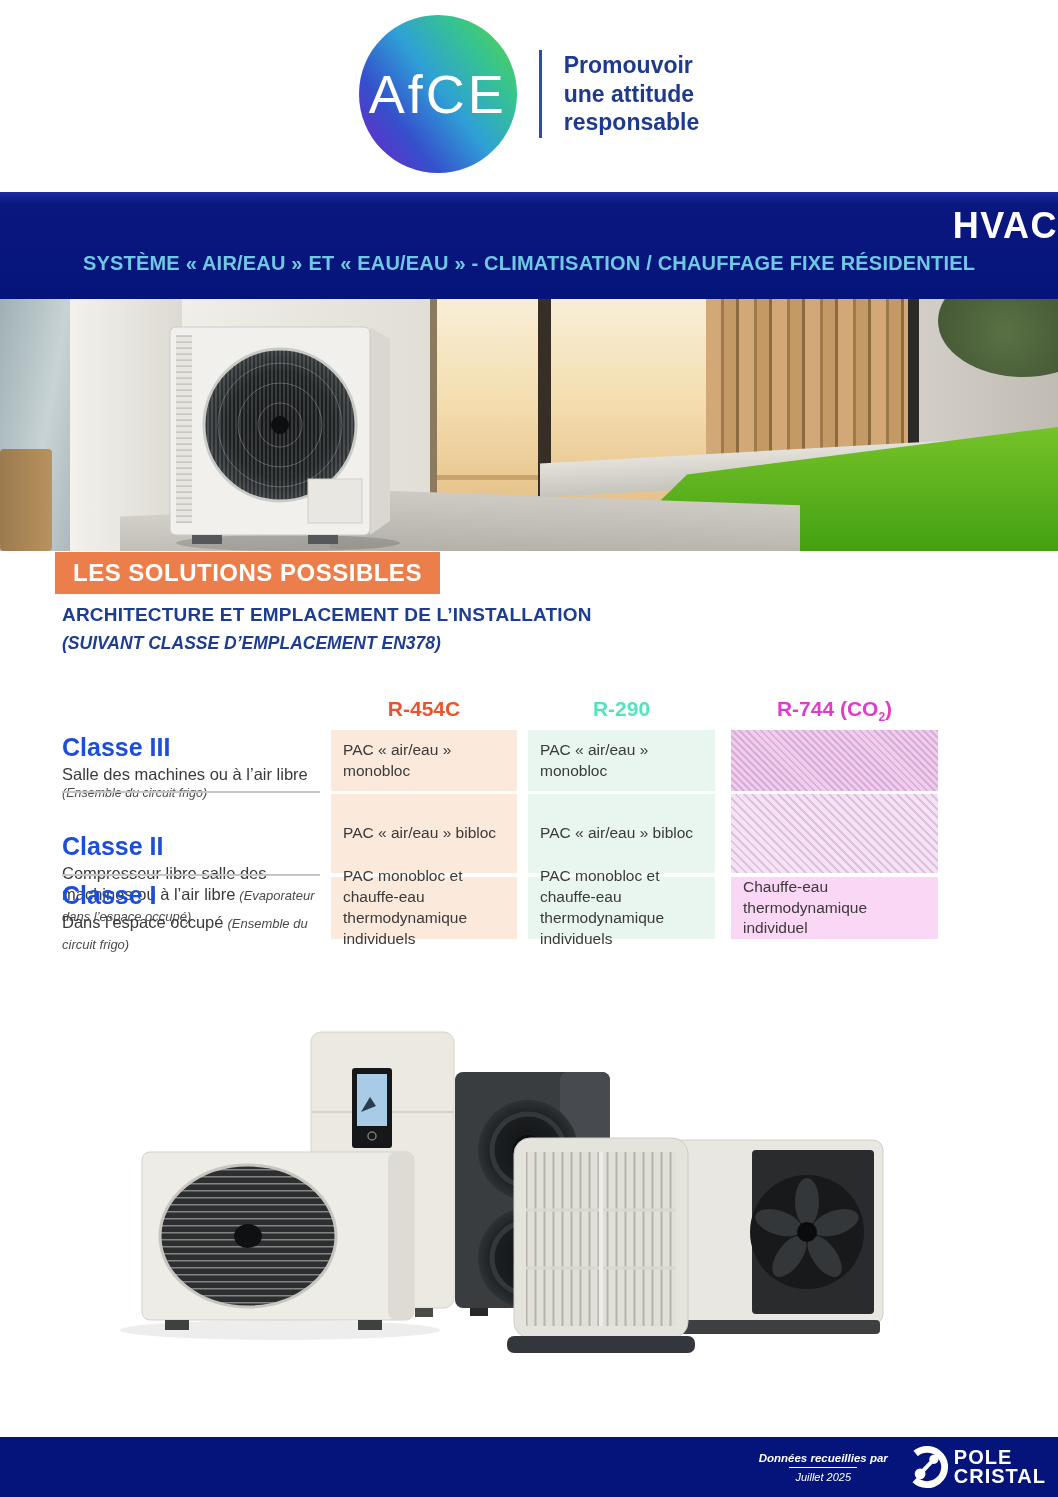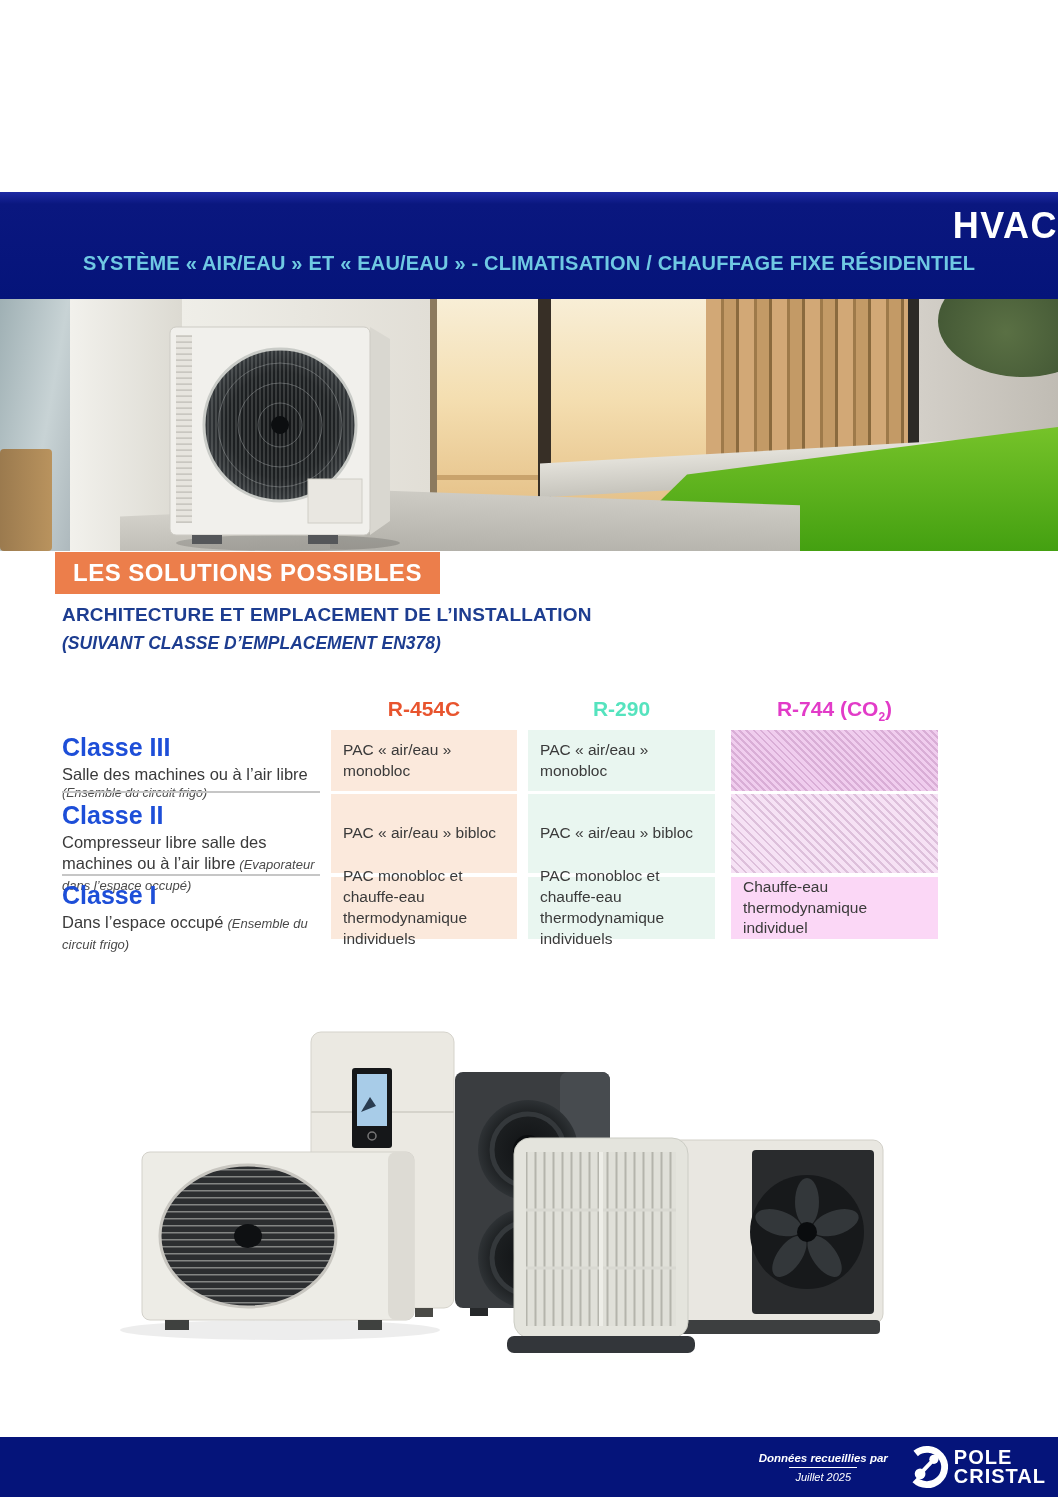--- a/index.html
+++ b/index.html
@@ -83,21 +83,21 @@
   .mint  { background:#e9f6f0; }
   .pink  { background:#fbd7f6; }
   .hatch-dense { background:repeating-linear-gradient(45deg,#f0cdee 0 3px,#d9aed6 3px 5px); }
   .hatch-light { background:repeating-linear-gradient(45deg,#f6e2f5 0 4px,#ddc0db 4px 6px); }
 
   .tlabel { position:absolute; left:62px; width:262px; }
   .tlabel .cls { color:#1d4ed8; font-size:25px; font-weight:800; }
   .tlabel .desc { color:#3a3a3a; font-size:16.5px; margin-top:2px; line-height:1.28; }
   .tlabel .note-block { color:#4a4a4a; font-size:12.5px; font-style:italic; margin-top:1px; }
   .tlabel .note-inline { color:#4a4a4a; font-size:13px; font-style:italic; margin-left:4px; }
-  .lr1 { top:733px; } .lr2 { top:801px; } .lr3 { top:881px; }
+  .lr1 { top:733px; } .lr2 { top:832px; } .lr3 { top:881px; }
   .row-sep { position:absolute; left:62px; width:258px; height:2px; background:#c6c6c6; }
   .sep1 { top:791px; } .sep2 { top:874px; }
 
   
   .products { position:absolute; top:1012px; left:0; width:1058px; height:345px; }
 
   
   .footer { position:absolute; top:1437px; left:0; width:100%; height:60px; background:#05147a; }
   .footer-inner { position:absolute; right:12px; top:0; height:100%;
       display:flex; align-items:center; gap:16px; }
@@ -106,20 +106,31 @@
   .credit-rule { width:68px; height:1px; background:#ffffff; margin:3px auto; }
   .credit-line2 { font-size:11px; font-style:italic; }
   .pc { display:flex; align-items:center; gap:4px; }
   .pc-text { color:#ffffff; font-size:20px; font-weight:700; line-height:0.95; letter-spacing:1px; }
 </style>
 </head>
 <body>
 
 <div id="page">
 
+  <div class="logo-row">
+    <div class="afce-circle">
+      <span class="afce-text">AfCE</span>
+    </div>
+    <div class="brand-divider"></div>
+    <div class="tagline">
+      <div>Promouvoir</div>
+      <div>une attitude</div>
+      <div>responsable</div>
+    </div>
+  </div>
 
   <div class="navy-band">
     <div class="hvac-title">HVAC</div>
     <div class="hvac-subtitle">SYSTÈME « AIR/EAU » ET « EAU/EAU » - CLIMATISATION / CHAUFFAGE FIXE RÉSIDENTIEL</div>
   </div>
 
   <div class="photo">
     <div class="ph-window-left"></div>
     <div class="ph-pillar"></div>
     <div class="ph-wall2"></div>

